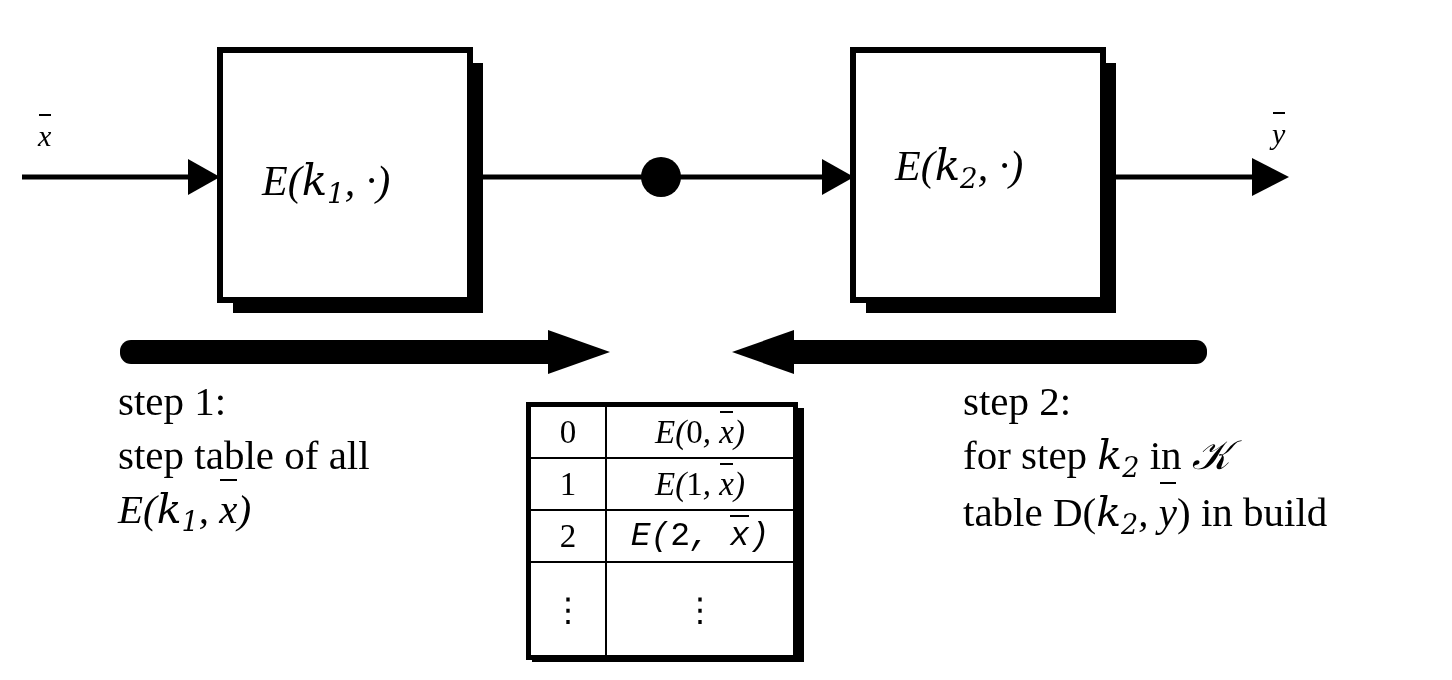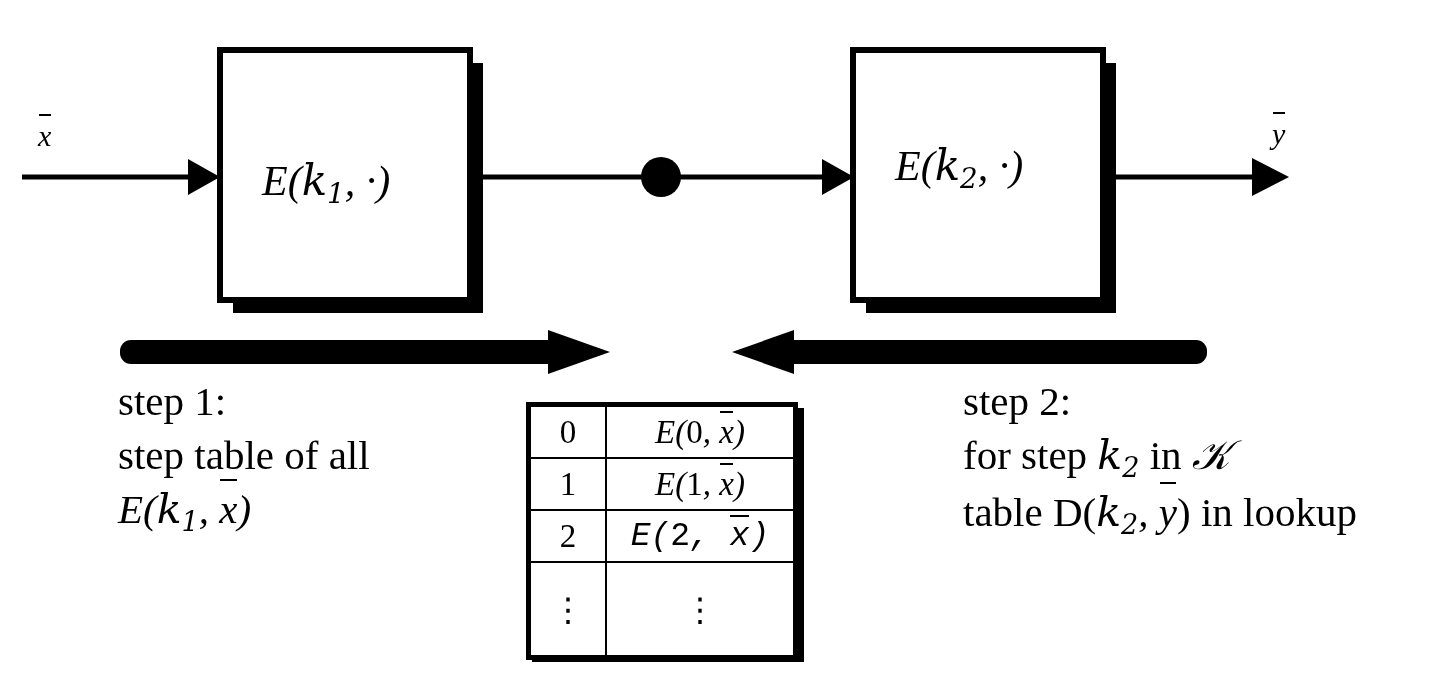--- a/index.html
+++ b/index.html
@@ -152,21 +152,21 @@
       <span class="math">E(</span><span class="kappa">k</span><span class="kappa sub">1</span><span class="math">, </span><span class="ovl math"><span class="bar"></span>x</span><span class="math">)</span>
     </div>
   </div>
 
   <div class="lbl step-text" style="left:963px; top:374px;">
     <div>step 2:</div>
     <div>
       <span>for step </span><span class="kappa">k</span><span class="kappa sub">2</span><span> in </span><span class="scriptk">𝒦</span>
     </div>
     <div>
-      <span>table D(</span><span class="kappa">k</span><span class="kappa sub">2</span><span class="math">, </span><span class="ovl math"><span class="bar"></span>y</span><span>) in lookup</span>
+      <span>table D(</span><span class="kappa">k</span><span class="kappa sub">2</span><span class="math">, </span><span class="ovl math"><span class="bar"></span>y</span><span>) in build</span>
     </div>
   </div>
 
   <div style="position:absolute; left:526px; top:402px; width:272px; height:254px; box-shadow:6px 6px 0 #000;">
     <table class="tbl" style="left:0; top:0; width:272px; height:254px; border:5px solid #000;">
       <tbody>
         <tr>
           <td class="cell-text" style="width:74px; height:50px;">0</td>
           <td class="cell-text" style="height:50px;margin-left:7px;"><span class="math">E(</span><span class="mathupright">0</span><span class="math">, </span><span class="ovl math"><span class="bar"></span>x</span><span class="math">)</span></td>
         </tr>

